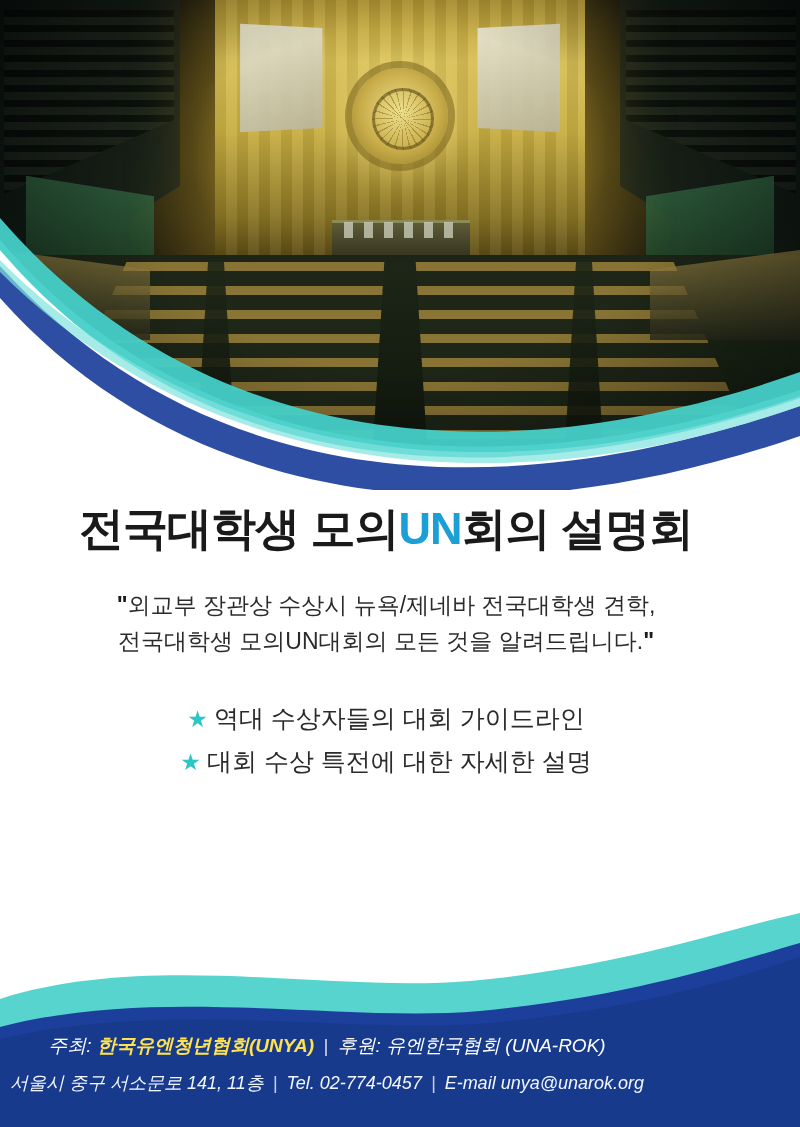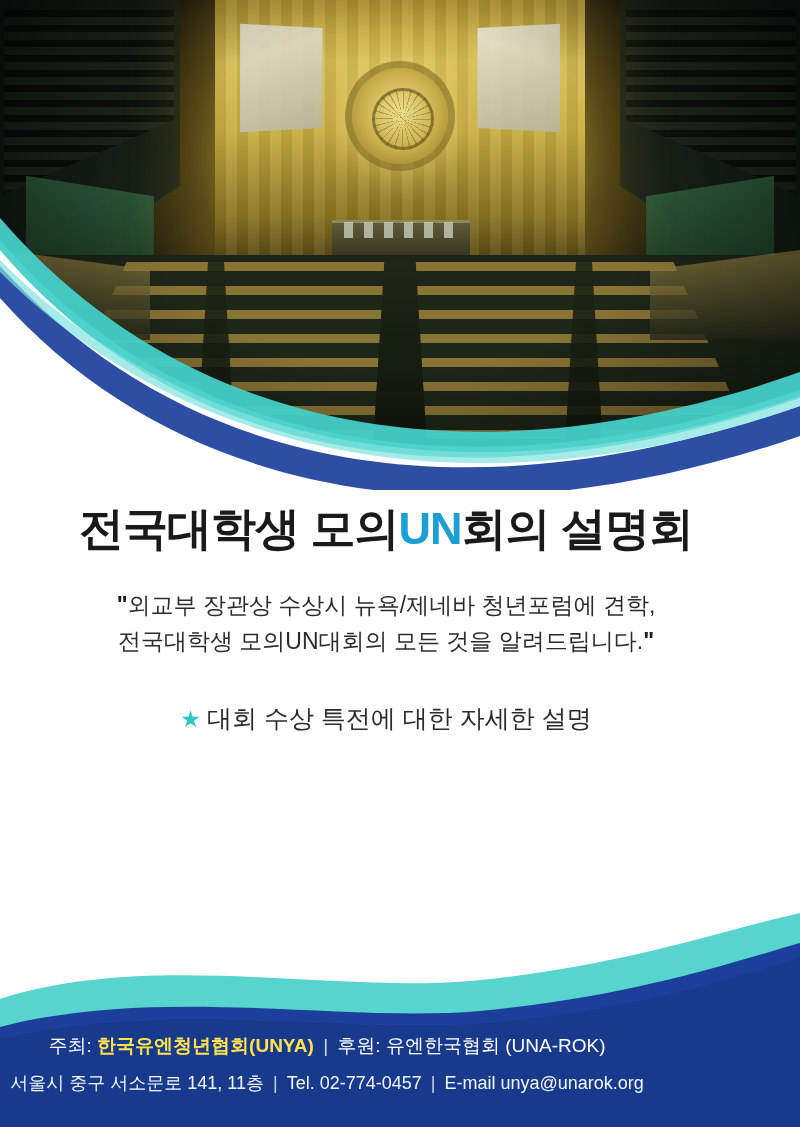--- a/index.html
+++ b/index.html
@@ -223,20 +223,21 @@
 
   
   .footer {
     position: absolute;
     left: 0; bottom: 0;
     width: 654px;
     height: 124px;
     text-align: center;
     color: #ffffff;
     z-index: 5;
+    font-style: italic;
   }
   .footer-line1 {
     padding-top: 30px;
     font-size: 19px;
     line-height: 1.4;
   }
   .footer-line1 .org { color: #ffe24d; font-weight: bold; }
   .footer-line2 {
     margin-top: 11px;
     font-size: 18px;
@@ -283,28 +284,31 @@
 
   <div class="content">
 
     <h1 class="title">
       <span>전국대학생 모의</span><span class="hl">UN</span><span>회의 설명회</span>
     </h1>
 
 
     <div class="quote">
       <div>
-        <span class="qmark">"</span><span>외교부 장관상 수상시 뉴욕/제네바 청년포럼에 견학,</span>
+        <span class="qmark">"</span><span>외교부 장관상 수상시 뉴욕/제네바 전국대학생 견학,</span>
       </div>
       <div>
         <span>전국대학생 모의UN대회의 모든 것을 알려드립니다.</span><span class="qmark">"</span>
       </div>
     </div>
 
     <div class="bullets">
+      <div>
+        <span class="star">★</span><span>역대 수상자들의 대회 가이드라인</span>
+      </div>
       <div>
         <span class="star">★</span><span>대회 수상 특전에 대한 자세한 설명</span>
       </div>
     </div>
   </div>
 
   <svg class="bottom-wave" viewBox="0 0 800 220" preserveAspectRatio="none">
     <path d="M0,92 C150,44 330,86 470,74 C620,60 720,24 800,6 L800,220 L0,220 Z" fill="#45cfc8" opacity="0.9"></path>
     <path d="M0,120 C160,78 340,116 480,104 C630,90 730,56 800,36 L800,220 L0,220 Z" fill="#1b3f9a"></path>
     <path d="M0,132 C170,92 350,128 490,116 C640,102 740,70 800,50 L800,220 L0,220 Z" fill="#173a8b" opacity="0.85"></path>

